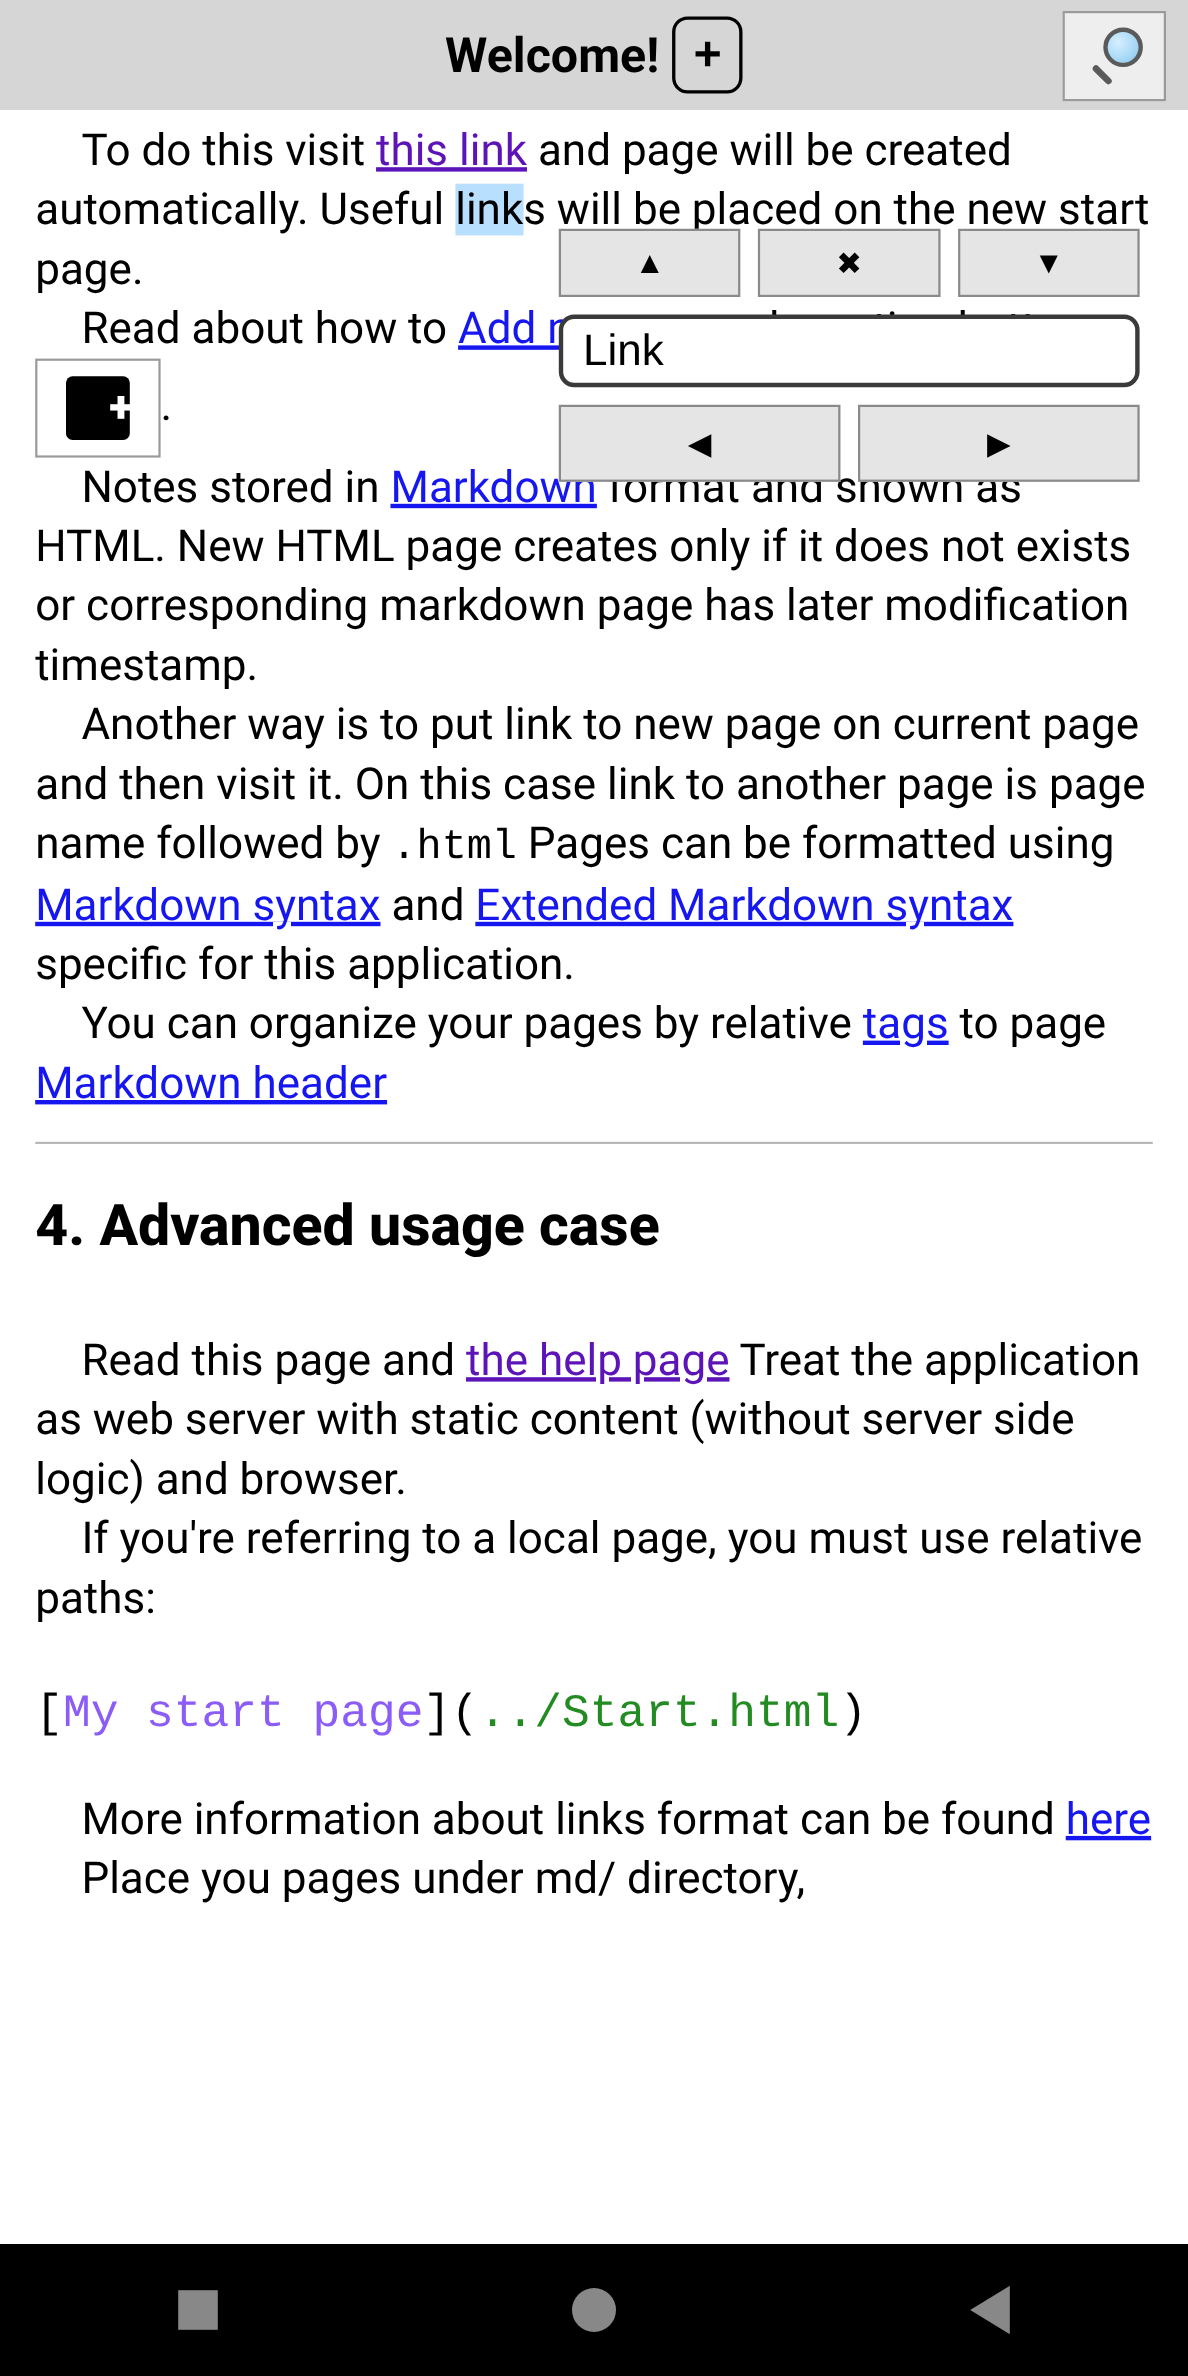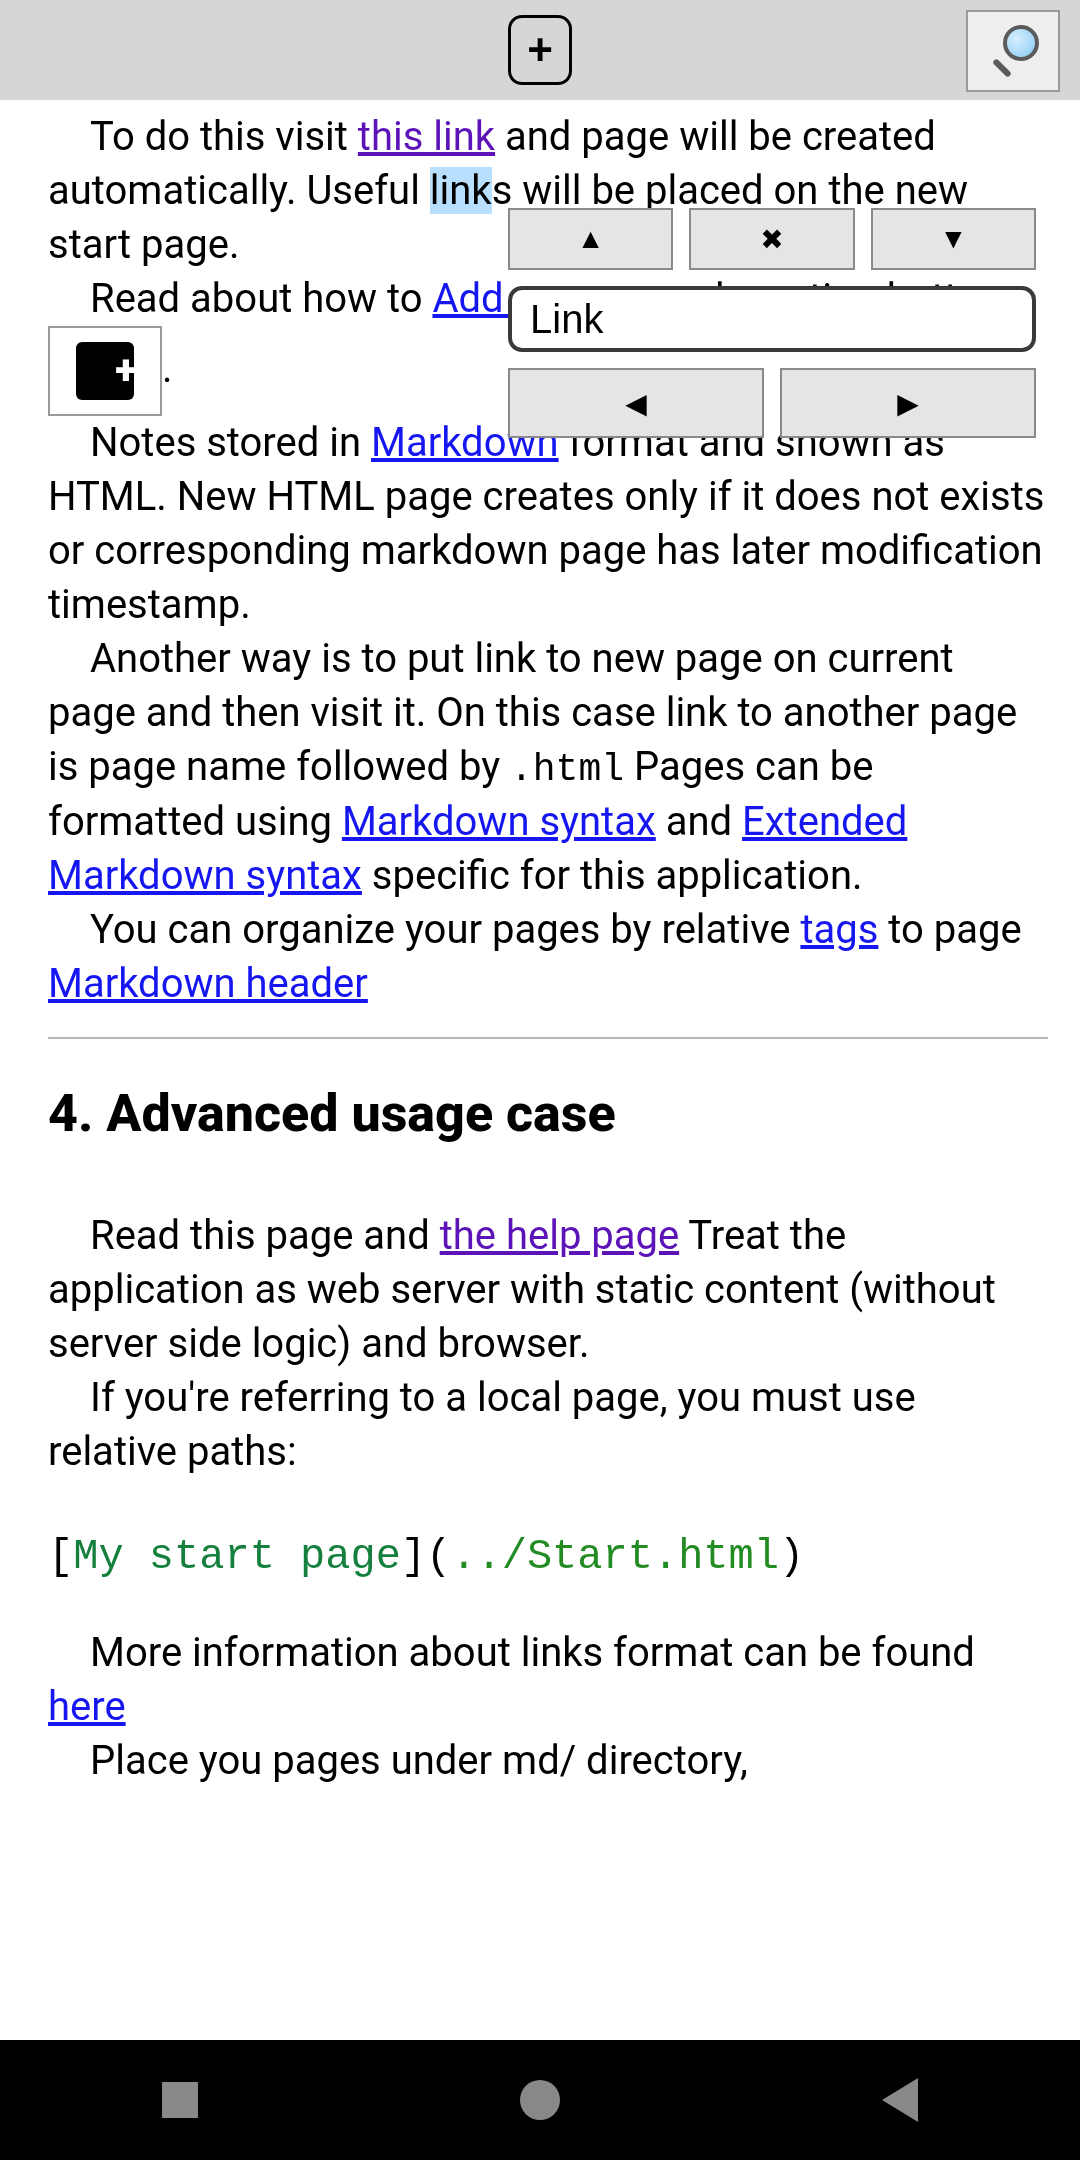--- a/index.html
+++ b/index.html
@@ -2,54 +2,55 @@
 <html><head>
 <meta charset="utf-8">
 <style>
   * { box-sizing: border-box; margin: 0; padding: 0; }
   html, body { width: 1080px; height: 2160px; font-family: -apple-system, Roboto, Arial, sans-serif; overflow: hidden; background: #fff; }
   .titlebar { height: 100px; background: #d6d6d6; display: flex; align-items: center; padding: 0 20px; position: relative; }
   .title-group { display: flex; align-items: center; gap: 12px; margin: 0 auto; }
   .title-text { font-size: 44px; font-weight: 700; color: #000; }
   .plus-btn { width: 64px; height: 70px; border: 3px solid #000; border-radius: 14px; background: transparent; display: flex; align-items: center; justify-content: center; font-size: 44px; font-weight: 700; cursor: pointer; }
   .search-btn { position: absolute; right: 20px; top: 10px; width: 94px; height: 82px; border: 2px solid #9a9a9a; background: #eee; display: flex; align-items: center; justify-content: center; cursor: pointer; }
-  .content { padding: 10px 32px 0 48px; font-size: 40px; line-height: 1.35; color: #000; height: 1733px; overflow: hidden; }
+  .content { padding: 10px 32px 0 32px; font-size: 40px; line-height: 1.35; color: #000; height: 1733px; overflow: hidden; }
   .content p { margin: 0; }
   .indent { text-indent: 42px; }
   a { color: #1617f0; text-decoration: underline; }
   a.visited { color: #5c14b8; }
   .highlight { background: #b9dfff; }
   code.inline { font-family: "Courier New", monospace; font-size: 38px; }
   .action-icon { display: inline-flex; width: 58px; height: 58px; background: #000; border-radius: 6px; align-items: center; justify-content: center; color: #fff; font-size: 40px; font-weight: 900; vertical-align: middle; }
   .action-wrap { display: inline-flex; border: 2px solid #9a9a9a; padding: 14px 26px; vertical-align: middle; background: #fff; }
   hr.sep { border: none; border-top: 2px solid #b8b8b8; margin: 26px 0 40px 0; }
   h2.section { font-size: 52px; font-weight: 800; margin-bottom: 60px; }
   .codeblock { font-family: "Courier New", monospace; font-size: 42px; margin: 10px 0 40px 0; }
   .cb-bracket { color: #000; }
-  .cb-text { color: #15803d; margin-top: 13px; }
+  .cb-text { color: #8b5cf6; margin-top: 13px; }
   .cb-path { color: #228b22; }
   .find-panel { position: absolute; top: 208px; right: 44px; width: 528px; background: transparent; z-index: 50; display: flex; flex-direction: column; gap: 16px; }
   .find-row { display: flex; gap: 16px; }
   .find-btn { flex: 1; height: 62px; border: 2px solid #8a8a8a; background: #e5e5e5; font-size: 28px; display: flex; align-items: center; justify-content: center; cursor: pointer; color: #000; }
   .find-btn.wide { flex: 1; height: 70px; }
   .find-input { width: 100%; height: 66px; border: 4px solid #3a3a3a; border-radius: 14px; font-size: 40px; padding: 0 18px; outline: none; background: #fff; }
   .navbar { position: absolute; left: 0; bottom: 0; width: 100%; height: 120px; background: #000; display: flex; align-items: center; justify-content: space-around; }
   .nav-item { width: 48px; height: 48px; display: flex; align-items: center; justify-content: center; }
   .sq { width: 36px; height: 36px; background: #888; }
   .circ { width: 40px; height: 40px; background: #888; border-radius: 50%; }
   .tri-left { width: 0; height: 0; border-top: 22px solid transparent; border-bottom: 22px solid transparent; border-right: 36px solid #888; }
   .mag-glass { position: relative; width: 44px; height: 44px; }
   .mag-circle { position: absolute; width: 36px; height: 36px; border: 4px solid #5a5a5a; border-radius: 50%; top: -4px; right: -4px; background: radial-gradient(circle at 35% 35%, #d6efff 0%, #9fd4f5 70%, #6cb0de 100%); }
   .mag-handle { position: absolute; width: 22px; height: 6px; background: #5a5a5a; transform: rotate(45deg); bottom: 2px; left: 0; border-radius: 3px; }
 </style>
 </head>
 <body>
 
 <div class="titlebar">
   <div class="title-group">
+    <span class="title-text">Welcome!</span>
     <button class="plus-btn">+</button>
   </div>
   <button class="search-btn">
     <span class="mag-glass">
       <span class="mag-circle"></span>
         <span class="mag-handle"></span>
     </span>
   </button>
 </div>
 

